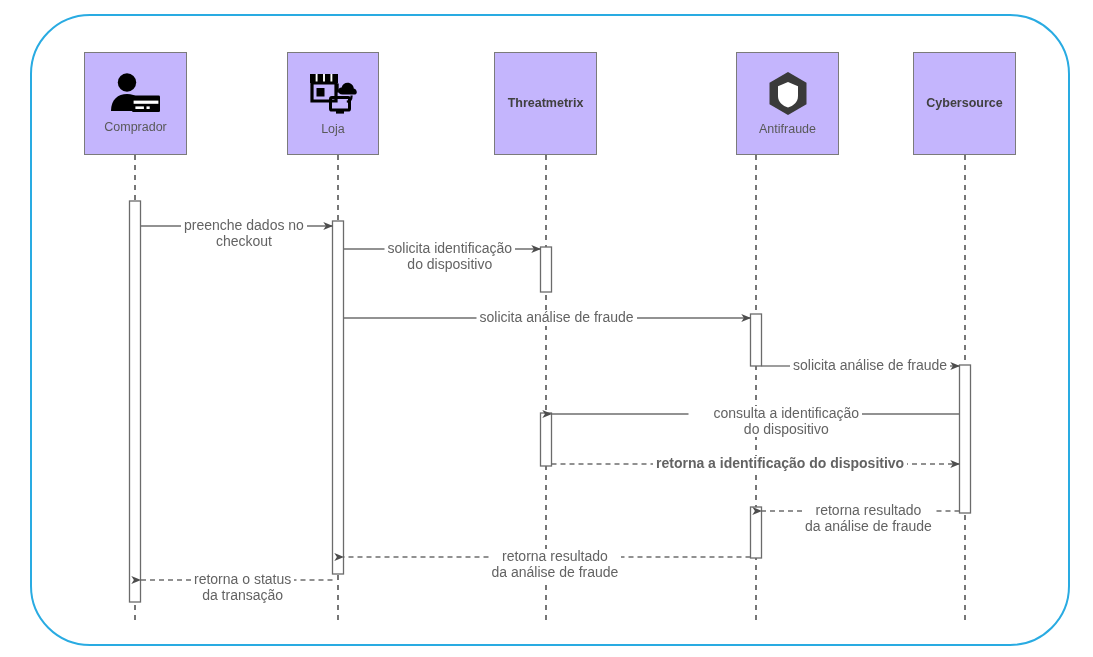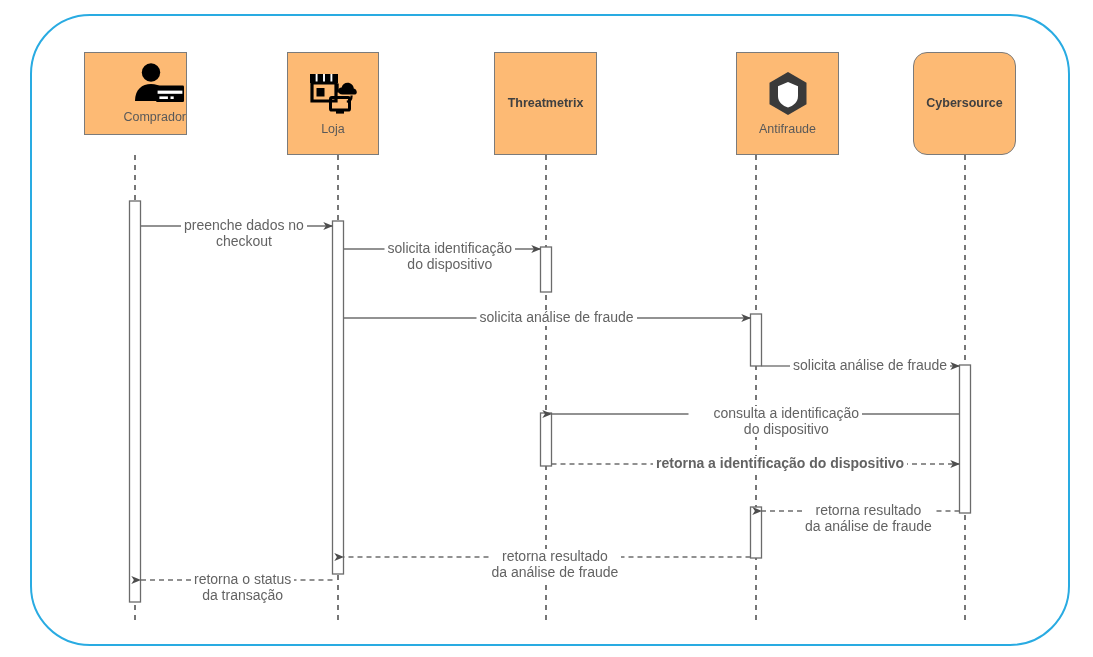--- a/index.html
+++ b/index.html
@@ -30,21 +30,21 @@
     left: 0;
     top: 0;
     width: 1093px;
     height: 657px;
     overflow: visible;
   }
   .actor-box {
     position: absolute;
     box-sizing: border-box;
     border: 1px solid #7b7b7b;
-    background: #fdba74;
+    background: #c4b5fd;
     display: flex;
     flex-direction: column;
     align-items: center;
     justify-content: center;
   }
   .actor-label {
     font-size: 12.5px;
     color: #595959;
     text-align: center;
     line-height: 1.1;
@@ -120,21 +120,21 @@
         <line x1="959.5" y1="511" x2="919" y2="511" stroke="#6e6e6e" stroke-width="1.35" fill="none" stroke-dasharray="5 4"></line>
         <line x1="802" y1="511" x2="761.5" y2="511" stroke="#6e6e6e" stroke-width="1.35" fill="none" stroke-dasharray="5 4" marker-end="url(#arrowhead-l)"></line>
         <line x1="750.5" y1="557" x2="605.5" y2="557" stroke="#6e6e6e" stroke-width="1.35" fill="none" stroke-dasharray="5 4"></line>
         <line x1="488.5" y1="557" x2="343.5" y2="557" stroke="#6e6e6e" stroke-width="1.35" fill="none" stroke-dasharray="5 4" marker-end="url(#arrowhead-l)"></line>
         <line x1="332.5" y1="580" x2="282" y2="580" stroke="#6e6e6e" stroke-width="1.35" fill="none" stroke-dasharray="5 4"></line>
         <line x1="191" y1="580" x2="140.5" y2="580" stroke="#6e6e6e" stroke-width="1.35" fill="none" stroke-dasharray="5 4" marker-end="url(#arrowhead-l)"></line>
       </g>
   </svg>
 
   <div id="actors">
-      <div class="actor-box" style="left: 84px; top: 52px; width: 103px; height: 83px; align-items: flex-end;">
+      <div class="actor-box" style="left: 84px; top: 52px; width: 103px; height: 103px;">
         <span class="actor-icon person"><svg width="52" height="40" viewBox="0 0 52 40">
             <circle cx="17" cy="9.5" r="9.2" fill="#000"></circle>
             <path d="M 1 38 C 1 26.5 8 21 17 21 C 26 21 33 26.5 33 38 Z" fill="#000"></path>
             <rect x="22" y="22.5" width="28" height="16.5" rx="1.2" fill="#000"></rect>
             <rect x="23.6" y="27.6" width="24.8" height="3.2" fill="#fff"></rect>
             <rect x="25.4" y="33.4" width="8.5" height="2.6" fill="#fff"></rect>
             <rect x="36.5" y="33.4" width="3.2" height="2.6" fill="#fff"></rect>
           </svg></span>
         <div class="actor-label">Comprador</div>
       </div>
@@ -156,21 +156,21 @@
       <div class="actor-box" style="left: 494px; top: 52px; width: 103px; height: 103px;">
         <div class="actor-label bold">Threatmetrix</div>
       </div>
       <div class="actor-box" style="left: 704px; top: 52px; width: 103px; height: 103px; margin-left: 32px;">
         <span class="actor-icon shield"><svg width="42" height="46" viewBox="0 0 42 46">
             <path d="M 21 1 L 39.5 11.8 V 33.2 L 21 44 L 2.5 33.2 V 11.8 Z" fill="#3a3a3a"></path>
             <path d="M 21 11 L 31 15.2 V 25 C 31 31.2 26.2 34.8 21 36.6 C 15.8 34.8 11 31.2 11 25 V 15.2 Z" fill="#ffffff"></path>
           </svg></span>
         <div class="actor-label">Antifraude</div>
       </div>
-      <div class="actor-box" style="left: 913px; top: 52px; width: 103px; height: 103px; border-radius: 14px;">
+      <div class="actor-box" style="left: 913px; top: 52px; width: 103px; height: 103px;">
         <div class="actor-label bold">Cybersource</div>
       </div>
     </div>
 
   <div id="labels">
       <div class="msg-label" style="left: 181px; top: 218px;">
         <div>preenche dados no</div>
         <div>checkout</div>
       </div>
       <div class="msg-label" style="left: 384.5px; top: 241px;">

